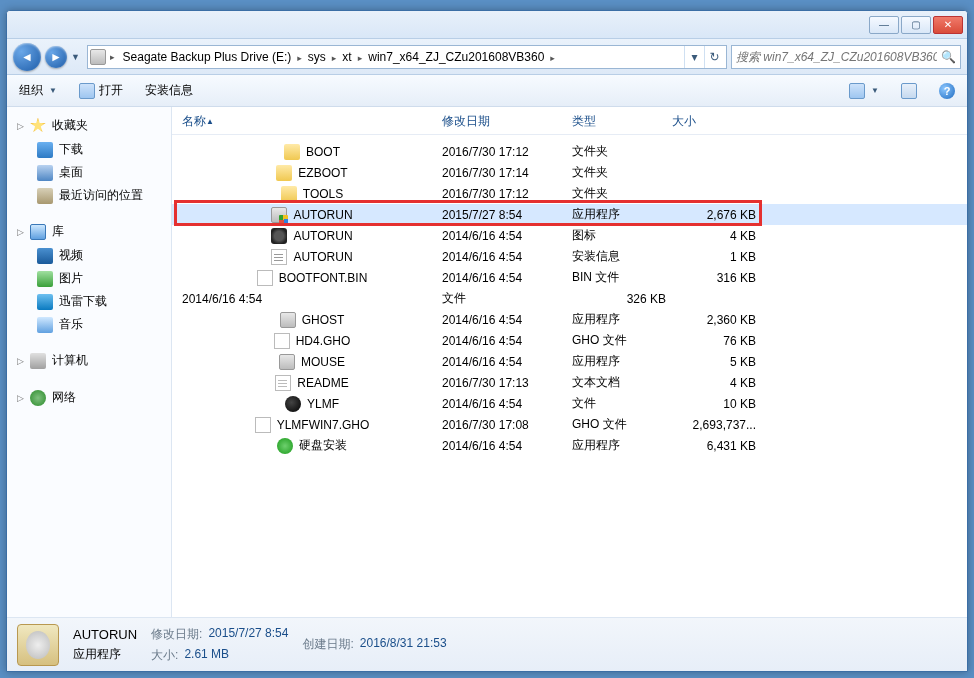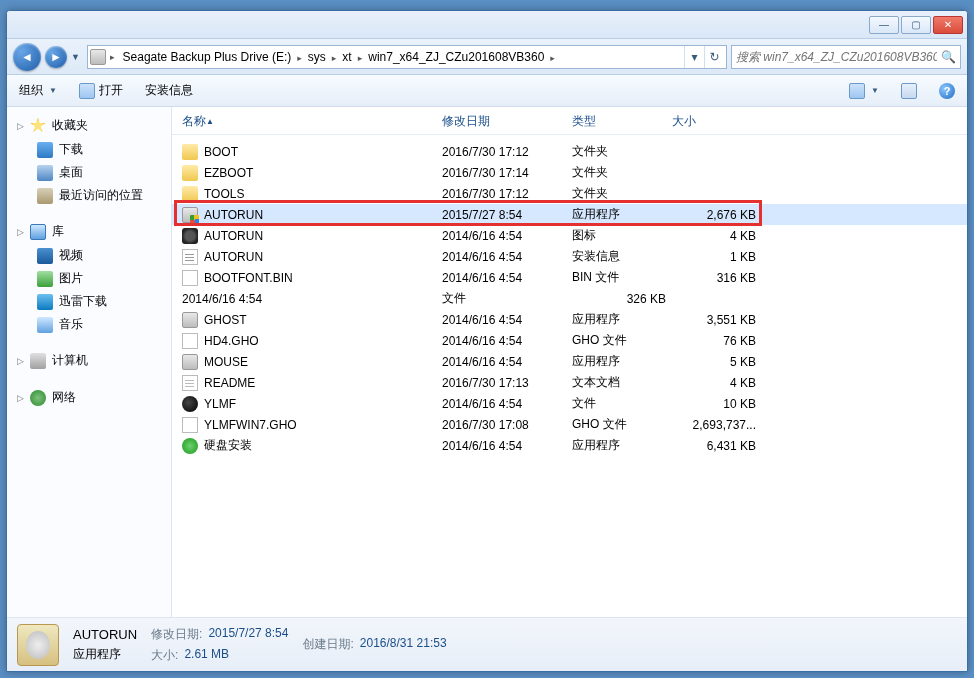--- a/index.html
+++ b/index.html
@@ -137,21 +137,21 @@
 .cols div { cursor:pointer; display:flex; align-items:center; gap:0; }
 .cols .sort { font-size:8px; color:#1a4e8a; }
 .files { flex:1; overflow:auto; padding-top: 6px; position:relative; }
 .frow {
   display:grid;
   grid-template-columns: 260px 130px 100px 90px;
   padding: 2px 8px 2px 10px;
   align-items:center;
   height: 21px;
 }
-.frow .nm { display:flex; align-items:center; gap:6px; white-space:nowrap; }
+.frow .nm { display:flex; align-items:center; gap:6px; white-space:nowrap;justify-content:center; }
 .frow .sz { text-align:right; padding-right: 6px; }
 .frow.selected { background: #d6e8ff; }
 .highlight-box {
   position:absolute;
   border: 3px solid #e53030;
   pointer-events:none;
 }
 .fi { width:16px; height:16px; display:inline-block; }
 .fi-folder { background: linear-gradient(#ffeaa8,#f0c850); border-radius:2px; }
 .fi-exe { background: linear-gradient(#e8e8e8,#bcbcbc); border:1px solid #999; border-radius:2px; }
@@ -400,21 +400,21 @@
     <div>文件</div>
     <div class="sz">326 KB</div>
           </div>
           <div class="frow">
     <div class="nm">
               <span class="fi fi-exe"></span>
               <span>GHOST</span>
             </div>
     <div>2014/6/16 4:54</div>
     <div>应用程序</div>
-    <div class="sz">3,551 KB</div>
+    <div class="sz">2,360 KB</div>
           </div>
           <div class="frow">
     <div class="nm">
               <span class="fi fi-file"></span>
               <span>HD4.GHO</span>
             </div>
     <div>2014/6/16 4:54</div>
     <div>GHO 文件</div>
     <div class="sz">76 KB</div>
           </div>

